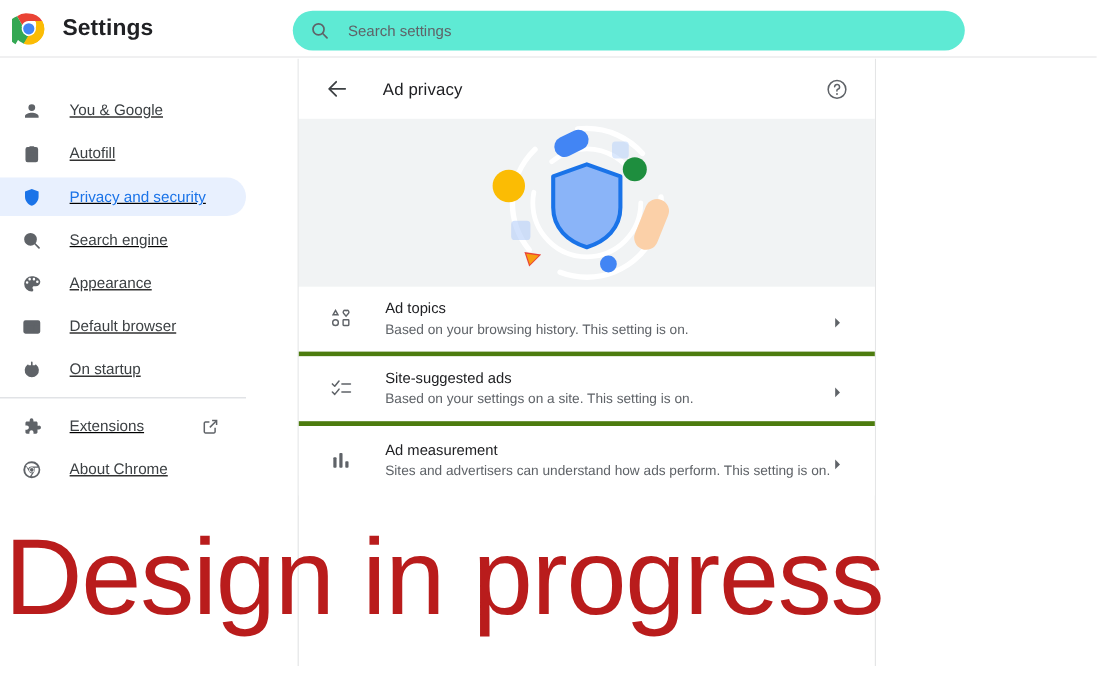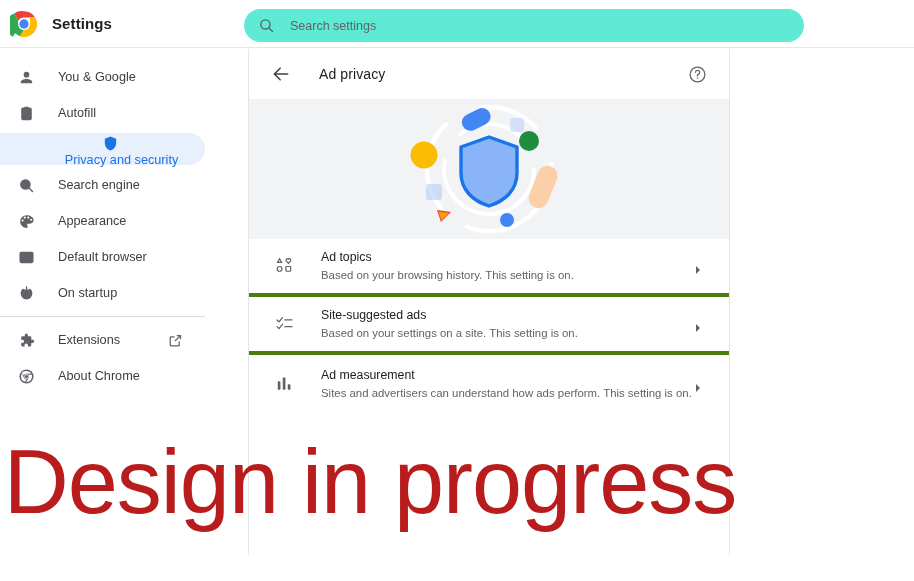--- a/index.html
+++ b/index.html
@@ -16,21 +16,21 @@
   .toolbar {
     position: absolute; top: 0; left: 0;
     width: 914px; height: 48px;
     background: #ffffff;
     display: flex; align-items: center;
     border-bottom: 1px solid #e7e7e8;
   }
   .chrome-logo { margin-left: 10px; width: 28px; height: 28px; flex: none; }
   .app-title {
     margin-left: 14px;
-    font-size: 15px; font-weight: bold; color: #202124;
+    font-size: 19px; font-weight: bold; color: #202124;
     letter-spacing: .1px; white-space: nowrap;
   }
   .search-box {
     position: absolute; left: 244px; top: 9px;
     width: 560px; height: 33px;
     background: #5eead4; border-radius: 17px;
     display: flex; align-items: center;
   }
   .search-box .mag { margin-left: 14px; width:17px; height:17px; flex:none; }
   .search-input {
@@ -39,37 +39,38 @@
     font-family: "Liberation Sans", sans-serif;
     font-size: 12.5px; color: #3c4043;
   }
   .search-input::placeholder { color: #5f6368; }
 
   
   .sidebar {
     position: absolute; left: 0; top: 49px;
     width: 248px; height: 532px;
     background: #ffffff;
-    padding-top: 8px;
+    padding-top: 23px;
+    text-decoration: underline;
   }
   .nav-item {
     position: relative;
     display: flex; align-items: center;
     height: 32px; margin: 4px 0;
     padding-left: 16px;
     border-top-right-radius: 16px; border-bottom-right-radius: 16px;
     width: 205px;
     color: #5f6368;
     cursor: pointer;
   }
   .nav-item .nav-ico { width: 20px; height: 20px; flex: none; display:flex; align-items:center; justify-content:center; }
   .nav-item .nav-label {
     margin-left: 22px; font-size: 12.7px; color: #3c4043; white-space: nowrap;
   }
-  .nav-item.selected { background: #e8f0fe; flex-direction: column; }
+  .nav-item.selected { background: #e8f0fe; }
   .nav-item.selected .nav-label { color: #1a73e8; font-weight: normal; }
   .nav-item.selected .nav-ico svg { fill: #1a73e8; }
   .nav-ico svg { fill: #5f6368; }
   .ext-ico { position: absolute; left: 168px; width: 15px; height: 15px; }
   .nav-divider {
     width: 205px; height: 1px; background: #dadce0;
     margin: 7px 0 7px 0;
   }
 
   

